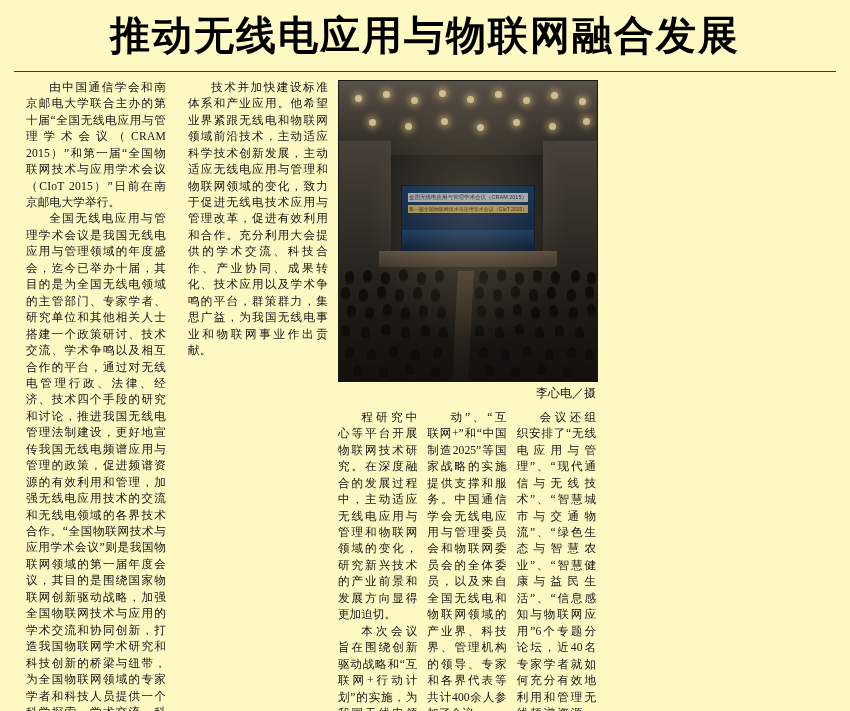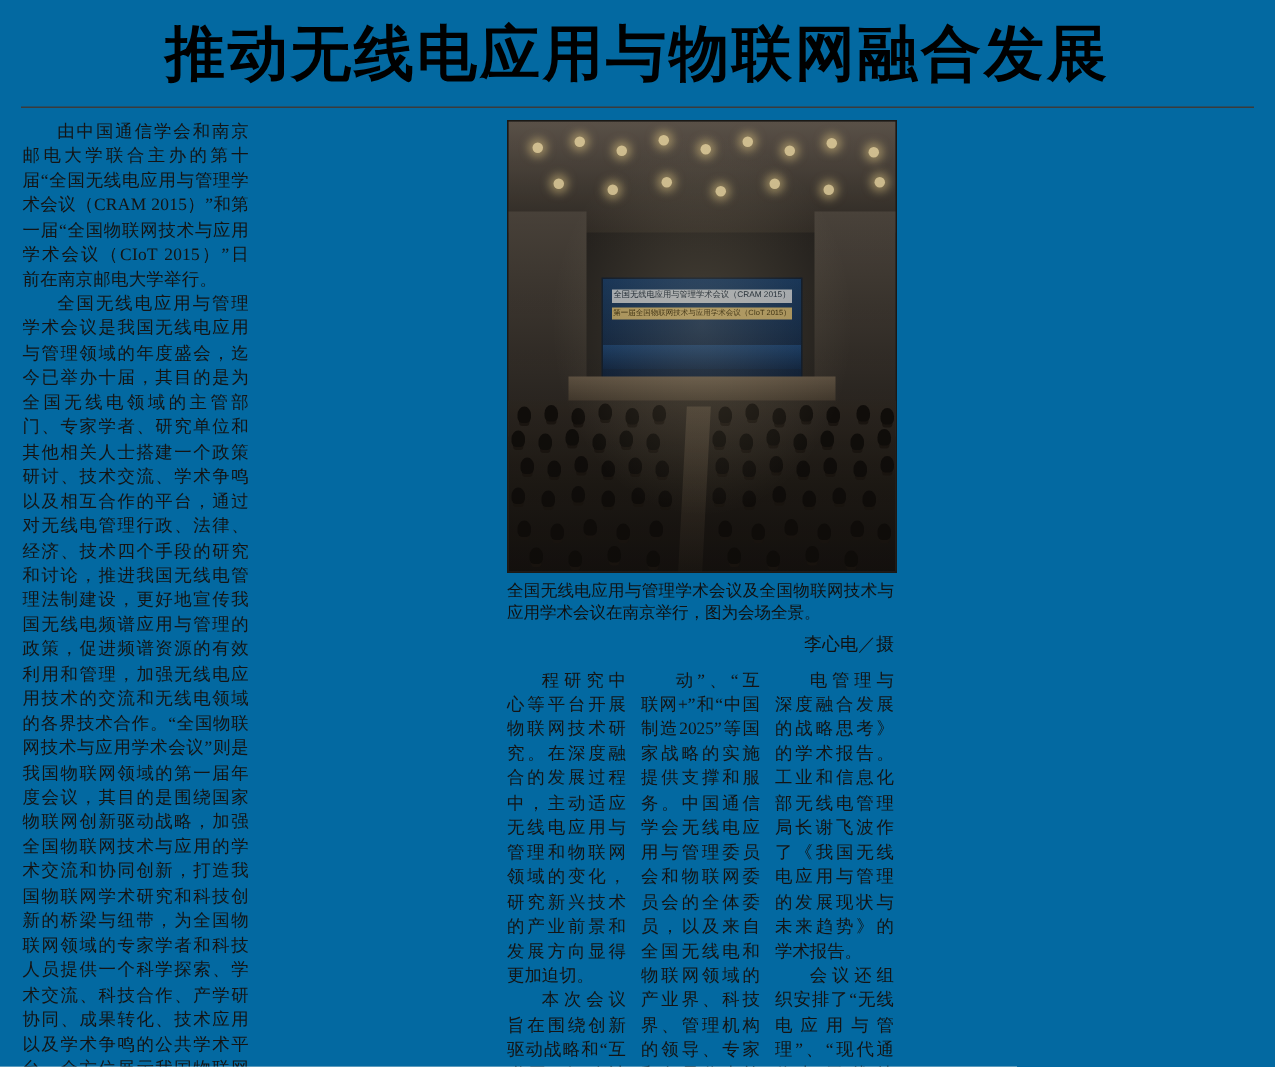--- a/index.html
+++ b/index.html
@@ -13,21 +13,21 @@
     font-family: "Liberation Serif", serif;
     color: #111;
     overflow: hidden;
   }
   .page {
     position: relative;
     width: 850px;
     height: 711px;
     box-sizing: border-box;
     padding: 8px 14px 6px 14px;
-    background: #0369a1;
+    background: #fef9c3;
   }
   .headline {
     font-family: "Liberation Serif", serif;
     font-weight: bold;
     font-size: 40px;
     letter-spacing: 2px;
     text-align: center;
     line-height: 1.12;
     color: #000;
     margin: 6px 0 6px 0;
@@ -46,21 +46,21 @@
   .col {
     width: 152px;
     font-size: 11.6px;
     line-height: 1.42;
     text-align: justify;
     text-justify: inter-ideograph;
     letter-spacing: 0.2px;
     color: #141414;
   }
   .col p {
-    margin: 0 0 0 1px;
+    margin: 0 0 0 12px;
     text-indent: 2em;
   }
   .rightblock {
     width: 258px;
     display: flex;
     flex-direction: column;
   }
   .photo {
     width: 258px;
     height: 300px;
@@ -175,20 +175,21 @@
 
   <div class="content">
 
     <div class="col">
       <p>由中国通信学会和南京邮电大学联合主办的第十届“全国无线电应用与管理学术会议（CRAM 2015）”和第一届“全国物联网技术与应用学术会议（CIoT 2015）”日前在南京邮电大学举行。</p>
       <p>全国无线电应用与管理学术会议是我国无线电应用与管理领域的年度盛会，迄今已举办十届，其目的是为全国无线电领域的主管部门、专家学者、研究单位和其他相关人士搭建一个政策研讨、技术交流、学术争鸣以及相互合作的平台，通过对无线电管理行政、法律、经济、技术四个手段的研究和讨论，推进我国无线电管理法制建设，更好地宣传我国无线电频谱应用与管理的政策，促进频谱资源的有效利用和管理，加强无线电应用技术的交流和无线电领域的各界技术合作。“全国物联网技术与应用学术会议”则是我国物联网领域的第一届年度会议，其目的是围绕国家物联网创新驱动战略，加强全国物联网技术与应用的学术交流和协同创新，打造我国物联网学术研究和科技创新的桥梁与纽带，为全国物联网领域的专家学者和科技人员提供一个科学探索、学术交流、科技合作、产学研协同、成果转化、技术应用以及学术争鸣的公共学术平台，全方位展示我国物联网技术与应用领域的最新成果。</p>
 
     </div>
 
     <div class="col">
+      <p>技术并加快建设标准体系和产业应用。他希望业界紧跟无线电和物联网领域前沿技术，主动适应科学技术创新发展，主动适应无线电应用与管理和物联网领域的变化，致力于促进无线电技术应用与管理改革，促进有效利用和合作。充分利用大会提供的学术交流、科技合作、产业协同、成果转化、技术应用以及学术争鸣的平台，群策群力，集思广益，为我国无线电事业和物联网事业作出贡献。</p>
     </div>
 
     <div class="rightblock">
 
       <div class="photo">
         <div class="ph-ceiling"></div>
         <div class="ph-ceil-lights">
           <i style="left:16px;top:10px"></i>
             <i style="left:44px;top:6px"></i>
           <i style="left:72px;top:12px"></i>
@@ -283,34 +284,32 @@
           <i style="left:92px;top:100px"></i>
             <i style="left:146px;top:98px"></i>
             <i style="left:172px;top:100px"></i>
           <i style="left:198px;top:97px"></i>
             <i style="left:224px;top:100px"></i>
         </div>
         <div class="ph-aisle"></div>
         <div class="ph-vignette"></div>
       </div>
 
-      <div class="caption">全国无线电应用与管理学术会议及全国物联网技术与应用学术会议在南京举行，图为会场全景。</div>
       <div class="credit">李心电／摄</div>
 
       <div class="rightcols">
         <div class="rcol">
           <p>程研究中心等平台开展物联网技术研究。在深度融合的发展过程中，主动适应无线电应用与管理和物联网领域的变化，研究新兴技术的产业前景和发展方向显得更加迫切。</p>
           <p>本次会议旨在围绕创新驱动战略和“互联网+行动计划”的实施，为我国无线电领域和物联网领域的主管部门、科研单位、高等院校、有关企业的专家学者提供一个平台，进一步加强全国无线电应用技术领域和全国物联网技术与应用领域的政策研讨、学术交流、技术合作和协同创新；全方位展示我国无线电技术与应用领域、物联网技术与应用领域的成果；共商我国未来无线电事业和物联网的发展大计。为“创新驱</p>
         </div>
         <div class="rcol">
           <p>动”、“互联网+”和“中国制造2025”等国家战略的实施提供支撑和服务。中国通信学会无线电应用与管理委员会和物联网委员会的全体委员，以及来自全国无线电和物联网领域的产业界、科技界、管理机构的领导、专家和各界代表等共计400余人参加了会议。</p>
 
         </div>
         <div class="rcol">
-          <p>电管理与深度融合发展的战略思考》的学术报告。工业和信息化部无线电管理局长谢飞波作了《我国无线电应用与管理的发展现状与未来趋势》的学术报告。</p>
           <p>会议还组织安排了“无线电应用与管理”、“现代通信与无线技术”、“智慧城市与交通物流”、“绿色生态与智慧农业”、“智慧健康与益民生活”、“信息感知与物联网应用”6个专题分论坛，近40名专家学者就如何充分有效地利用和管理无线频谱资源，推动我国无线电应用技术产业进步；如何围绕国家物联网创新驱动战略，推动物联网技术与应用的发展等问题交流了各自的研究成果。</p>
 
         </div>
       </div>
 
     </div>
   </div>
 </div>
 
 </body></html>

